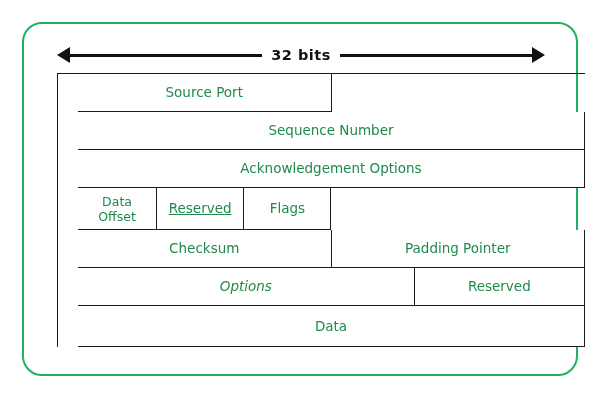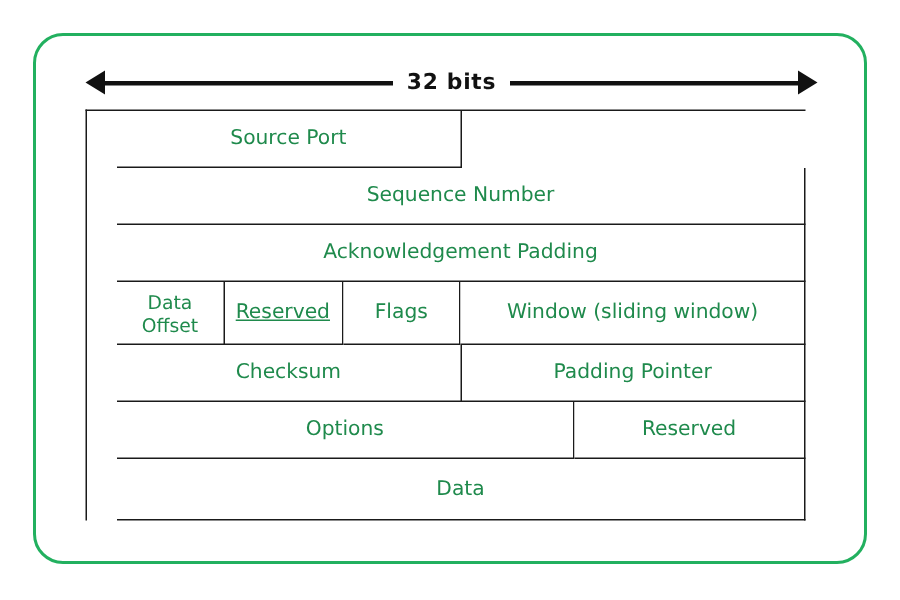--- a/index.html
+++ b/index.html
@@ -80,21 +80,21 @@
     letter-spacing: 0.5px;
     white-space: nowrap;
     line-height: 18px;
   }
 
   
   .hdr-table {
     position: absolute;
     left: 57px;
     top: 73px;
-    width: 480px;
+    width: 528px;
     box-sizing: border-box;
     border-left: 1.6px solid #1a1a1a;
     border-top: 1.6px solid #1a1a1a;
     padding-left: 20px;
   }
   .hdr-row {
     display: flex;
     width: 100%;
     box-sizing: border-box;
   }
@@ -121,21 +121,21 @@
 
   .cell.small { font-size: 12.5px; }
 
   
   .w-50 { width: 50%; }
   .w-100 { width: 100%; }
   .w-off { width: 15.6%; }
   .w-res { width: 17.2%; text-decoration: underline; }
   .w-flg { width: 17.2%; }
   .w-win { width: 50%; }
-  .w-opt { width: 66.4%; }
+  .w-opt { width: 66.4%; font-style: italic; }
   .w-pad { width: 33.6%; }
 </style>
 </head>
 <body>
 
 <div id="root">
 
   <div class="outer-frame"></div>
 
   <div class="bits-arrow">
@@ -149,29 +149,28 @@
 
     <div class="hdr-row h-std">
       <div class="cell w-50">Source Port</div>
     </div>
 
     <div class="hdr-row h-std">
       <div class="cell w-100">Sequence Number</div>
     </div>
 
     <div class="hdr-row h-std">
-      <div class="cell w-100">Acknowledgement Padding</div>
+      <div class="cell w-100">Acknowledgement Options</div>
     </div>
 
     <div class="hdr-row h-tall">
       <div class="cell w-off small">Data
 Offset</div>
       <div class="cell w-res">Reserved</div>
       <div class="cell w-flg">Flags</div>
-      <div class="cell w-win">Window (sliding window)</div>
     </div>
 
     <div class="hdr-row h-std">
       <div class="cell w-50">Checksum</div>
       <div class="cell w-50">Padding Pointer</div>
     </div>
 
     <div class="hdr-row h-std">
       <div class="cell w-opt">Options</div>
       <div class="cell w-pad">Reserved</div>

